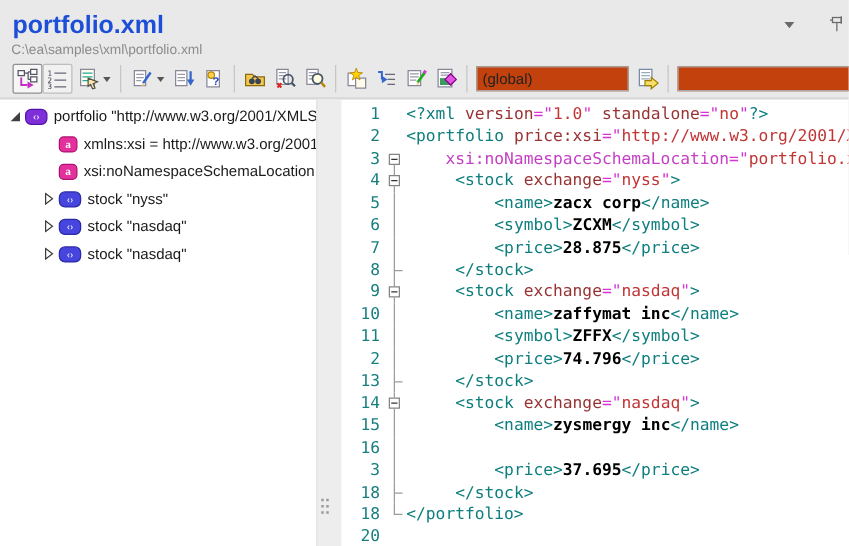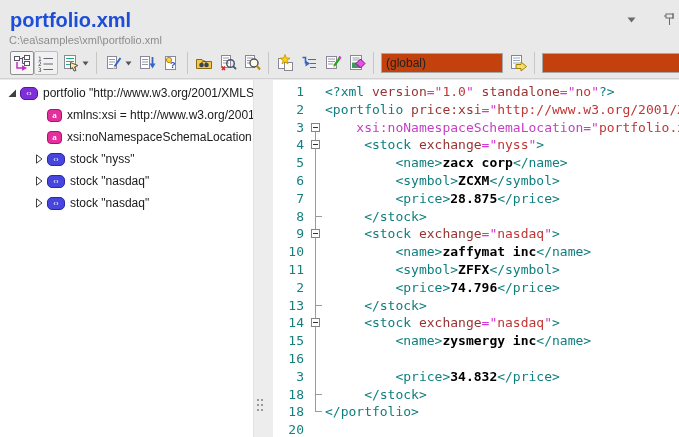--- a/index.html
+++ b/index.html
@@ -306,20 +306,20 @@
         <div class="code-line"><span class="gut-num">7</span><span class="fold-cell"><div class="fold-v" style="top: 0px; bottom: 0px;"></div></span><span class="code-text"><span class="seg-s">         </span><span class="seg-t">&lt;price&gt;</span><span class="seg-b">28.875</span><span class="seg-t">&lt;/price&gt;</span></span></div>
         <div class="code-line"><span class="gut-num">8</span><span class="fold-cell"><div class="fold-v" style="top: 0px; bottom: 0px;"></div><div class="fold-t"></div></span><span class="code-text"><span class="seg-s">     </span><span class="seg-t">&lt;/stock&gt;</span></span></div>
         <div class="code-line"><span class="gut-num">9</span><span class="fold-cell"><div class="fold-v" style="top: 0px; bottom: 0px;"></div><div class="fold-box"></div></span><span class="code-text"><span class="seg-s">     </span><span class="seg-t">&lt;stock</span><span class="seg-a"> exchange</span><span class="seg-q">="</span><span class="seg-v">nasdaq</span><span class="seg-q">"</span><span class="seg-t">&gt;</span></span></div>
         <div class="code-line"><span class="gut-num">10</span><span class="fold-cell"><div class="fold-v" style="top: 0px; bottom: 0px;"></div></span><span class="code-text"><span class="seg-s">         </span><span class="seg-t">&lt;name&gt;</span><span class="seg-b">zaffymat inc</span><span class="seg-t">&lt;/name&gt;</span></span></div>
         <div class="code-line"><span class="gut-num">11</span><span class="fold-cell"><div class="fold-v" style="top: 0px; bottom: 0px;"></div></span><span class="code-text"><span class="seg-s">         </span><span class="seg-t">&lt;symbol&gt;</span><span class="seg-b">ZFFX</span><span class="seg-t">&lt;/symbol&gt;</span></span></div>
         <div class="code-line"><span class="gut-num">2</span><span class="fold-cell"><div class="fold-v" style="top: 0px; bottom: 0px;"></div></span><span class="code-text"><span class="seg-s">         </span><span class="seg-t">&lt;price&gt;</span><span class="seg-b">74.796</span><span class="seg-t">&lt;/price&gt;</span></span></div>
         <div class="code-line"><span class="gut-num">13</span><span class="fold-cell"><div class="fold-v" style="top: 0px; bottom: 0px;"></div><div class="fold-t"></div></span><span class="code-text"><span class="seg-s">     </span><span class="seg-t">&lt;/stock&gt;</span></span></div>
         <div class="code-line"><span class="gut-num">14</span><span class="fold-cell"><div class="fold-v" style="top: 0px; bottom: 0px;"></div><div class="fold-box"></div></span><span class="code-text"><span class="seg-s">     </span><span class="seg-t">&lt;stock</span><span class="seg-a"> exchange</span><span class="seg-q">="</span><span class="seg-v">nasdaq</span><span class="seg-q">"</span><span class="seg-t">&gt;</span></span></div>
         <div class="code-line"><span class="gut-num">15</span><span class="fold-cell"><div class="fold-v" style="top: 0px; bottom: 0px;"></div></span><span class="code-text"><span class="seg-s">         </span><span class="seg-t">&lt;name&gt;</span><span class="seg-b">zysmergy inc</span><span class="seg-t">&lt;/name&gt;</span></span></div>
         <div class="code-line"><span class="gut-num">16</span><span class="fold-cell"><div class="fold-v" style="top: 0px; bottom: 0px;"></div></span></div>
-        <div class="code-line"><span class="gut-num">3</span><span class="fold-cell"><div class="fold-v" style="top: 0px; bottom: 0px;"></div></span><span class="code-text"><span class="seg-s">         </span><span class="seg-t">&lt;price&gt;</span><span class="seg-b">34.832</span><span class="seg-t">&lt;/price&gt;</span></span></div>
+        <div class="code-line"><span class="gut-num">3</span><span class="fold-cell"><div class="fold-v" style="top: 0px; bottom: 0px;"></div></span><span class="code-text"><span class="seg-s">         </span><span class="seg-t">&lt;price&gt;</span><span class="seg-b">37.695</span><span class="seg-t">&lt;/price&gt;</span></span></div>
         <div class="code-line"><span class="gut-num">18</span><span class="fold-cell"><div class="fold-v" style="top: 0px; bottom: 0px;"></div><div class="fold-t"></div></span><span class="code-text"><span class="seg-s">     </span><span class="seg-t">&lt;/stock&gt;</span></span></div>
         <div class="code-line"><span class="gut-num">18</span><span class="fold-cell"><div class="fold-v" style="top: 0px; bottom: 9px;"></div><div class="fold-t"></div></span><span class="code-text"><span class="seg-t">&lt;/portfolio&gt;</span></span></div>
         <div class="code-line"><span class="gut-num">20</span><span class="fold-cell"></span><span class="code-text"></span></div>
       </div>
   </div>
 
 </div>
 
 </body></html>

